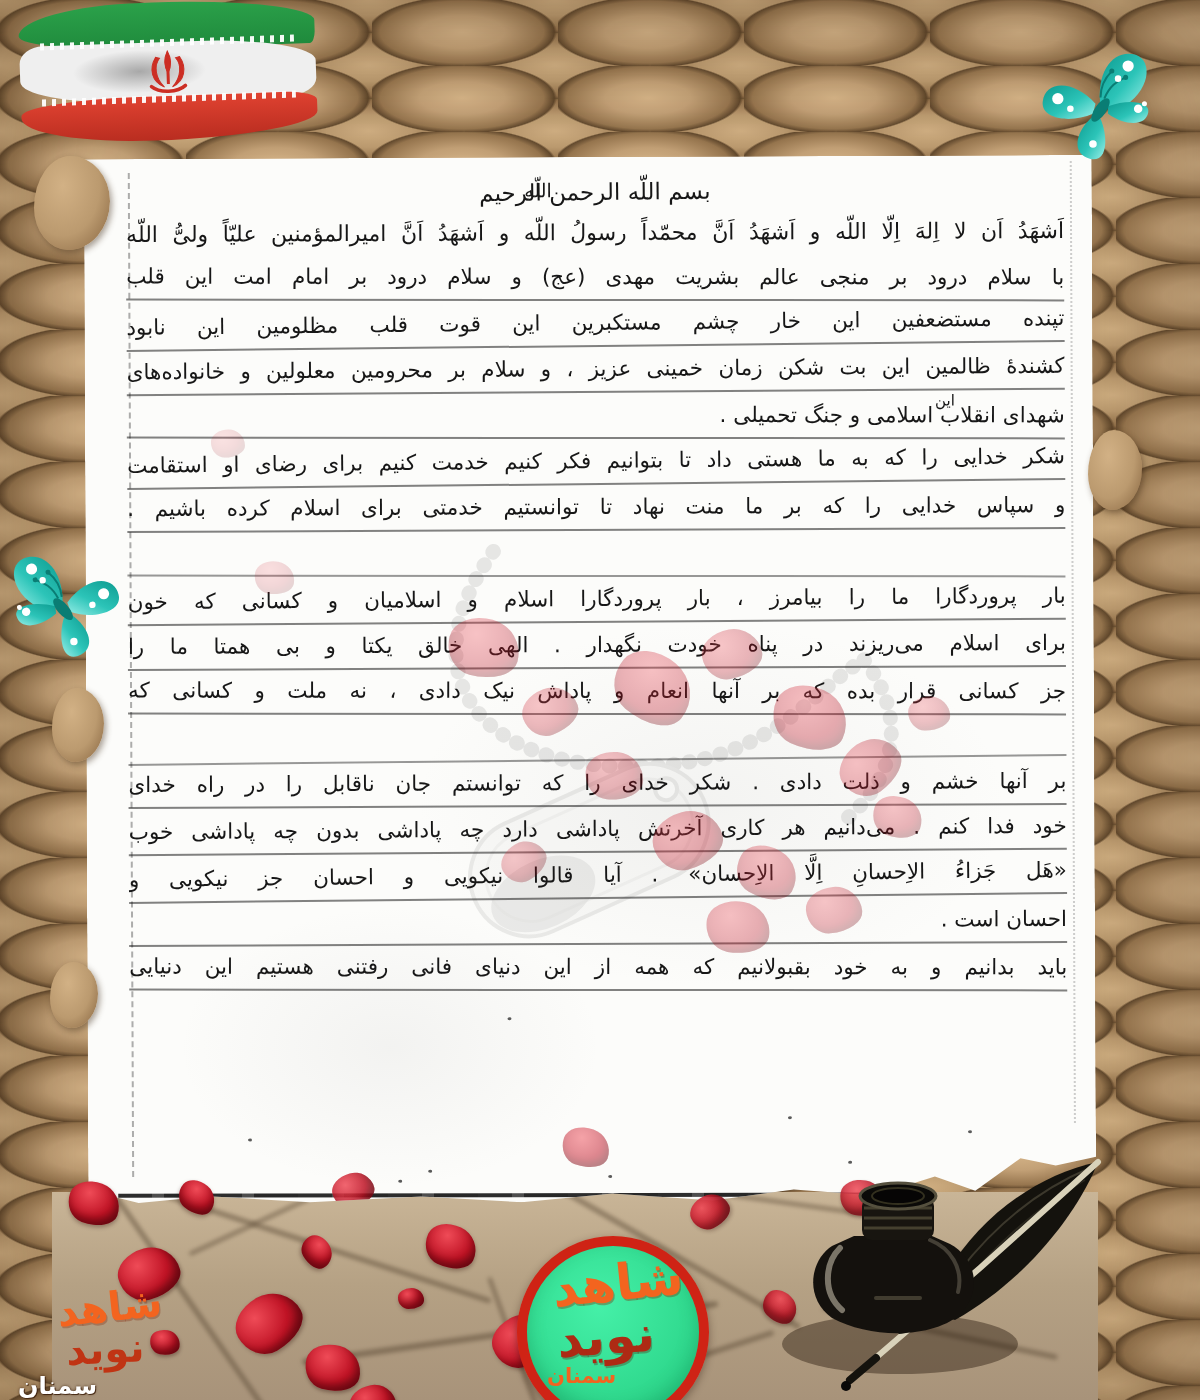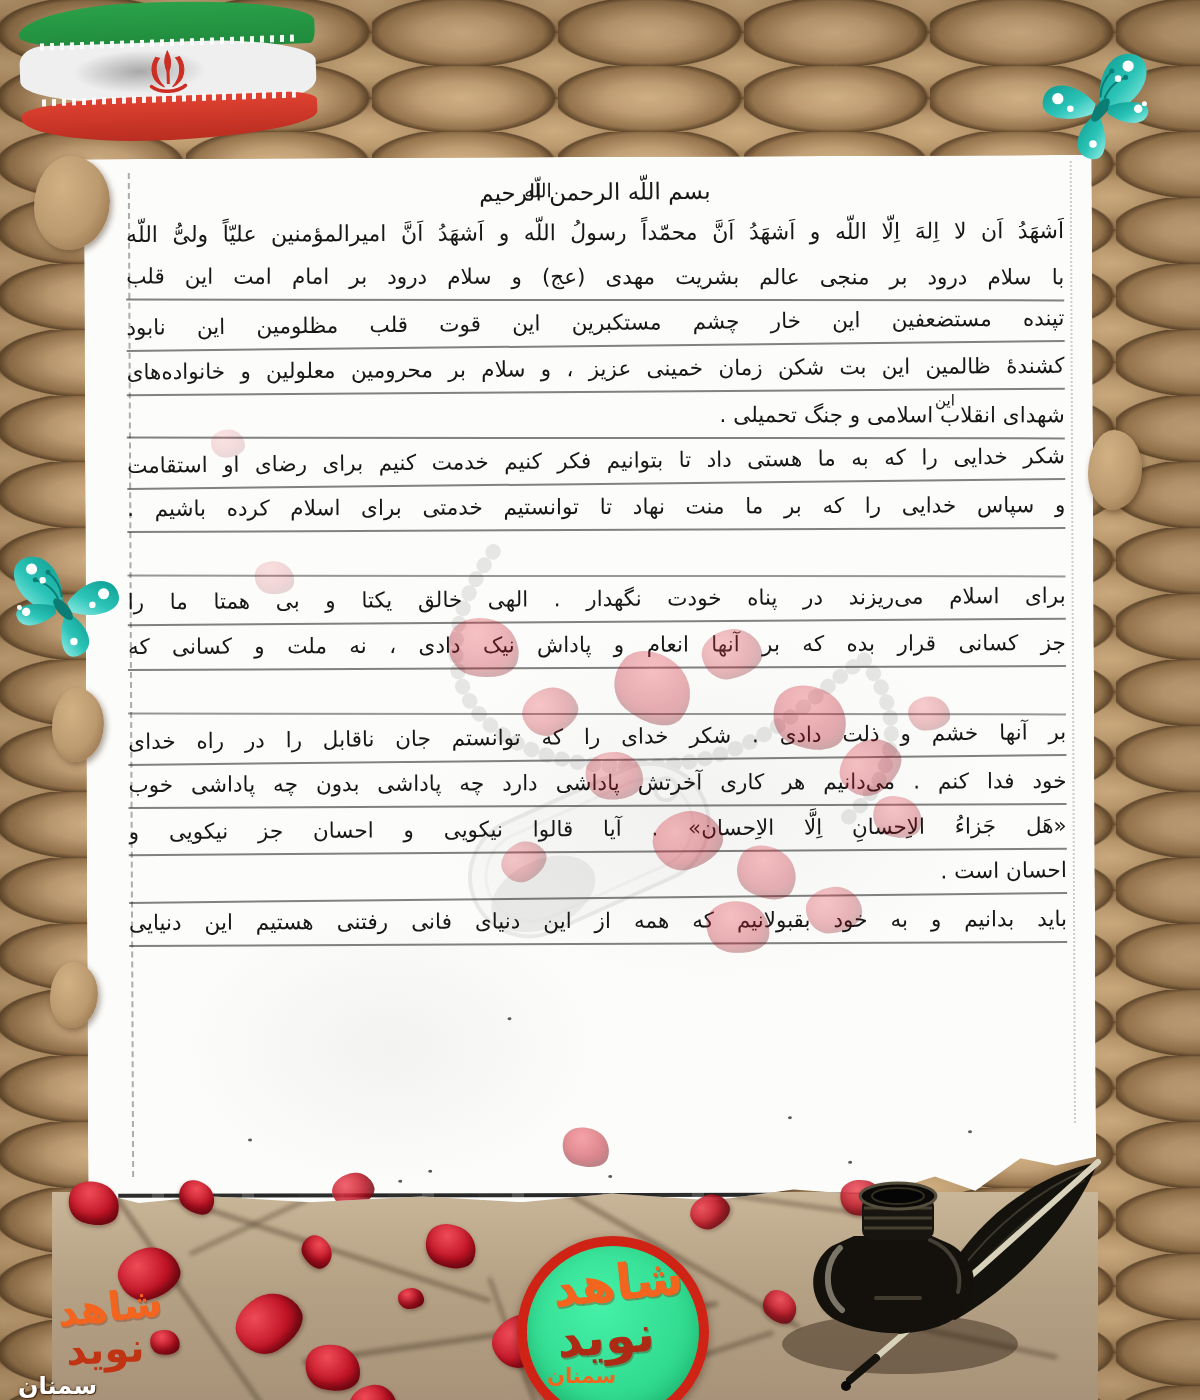--- a/index.html
+++ b/index.html
@@ -167,20 +167,21 @@
     <div class="letter" id="letter-lines">
         <div class="tl bismillah">بسم اللّه الرحمن الرحیم</div>
         <div class="tl shahada">اَشهَدُ اَن لا اِلهَ اِلّا اللّه و اَشهَدُ اَنَّ محمّداً رسولُ اللّه و اَشهَدُ اَنَّ امیرالمؤمنین علیّاً ولیُّ اللّه</div>
         <div class="tl fill">با سلام درود بر منجی عالم بشریت مهدی (عج) و سلام درود بر امام امت این قلب</div>
         <div class="tl fill">تپنده مستضعفین این خار چشم مستکبرین این قوت قلب مظلومین این نابود</div>
         <div class="tl fill">کشندهٔ ظالمین این بت شکن زمان خمینی عزیز ، و سلام بر محرومین معلولین و خانواده‌های</div>
         <div class="tl short">شهدای انقلاب اسلامی و جنگ تحمیلی .</div>
         <div class="tl fill">شکر خدایی را که به ما هستی داد تا بتوانیم فکر کنیم خدمت کنیم برای رضای او استقامت</div>
         <div class="tl fill">و سپاس خدایی را که بر ما منت نهاد تا توانستیم خدمتی برای اسلام کرده باشیم .</div>
         <div class="tl gap"></div>
+        <div class="tl fill">بار پروردگارا ما را بیامرز ، بار پروردگارا اسلام و اسلامیان و کسانی که خون</div>
         <div class="tl fill">برای اسلام می‌ریزند در پناه خودت نگهدار . الهی خالق یکتا و بی همتا ما را</div>
         <div class="tl fill">جز کسانی قرار بده که بر آنها انعام و پاداش نیک دادی ، نه ملت و کسانی که</div>
         <div class="tl gap"></div>
         <div class="tl fill">بر آنها خشم و ذلت دادی . شکر خدای را که توانستم جان ناقابل را در راه خدای</div>
         <div class="tl fill">خود فدا کنم . می‌دانیم هر کاری آخرتش پاداشی دارد چه پاداشی بدون چه پاداشی خوب</div>
         <div class="tl fill">«هَل جَزاءُ الاِحسانِ اِلَّا الاِحسان» . آیا قالوا نیکویی و احسان جز نیکویی و</div>
         <div class="tl short">احسان است .</div>
         <div class="tl fill">باید بدانیم و به خود بقبولانیم که همه از این دنیای فانی رفتنی هستیم این دنیایی</div>
         <div class="tl blank"></div>
       </div>

